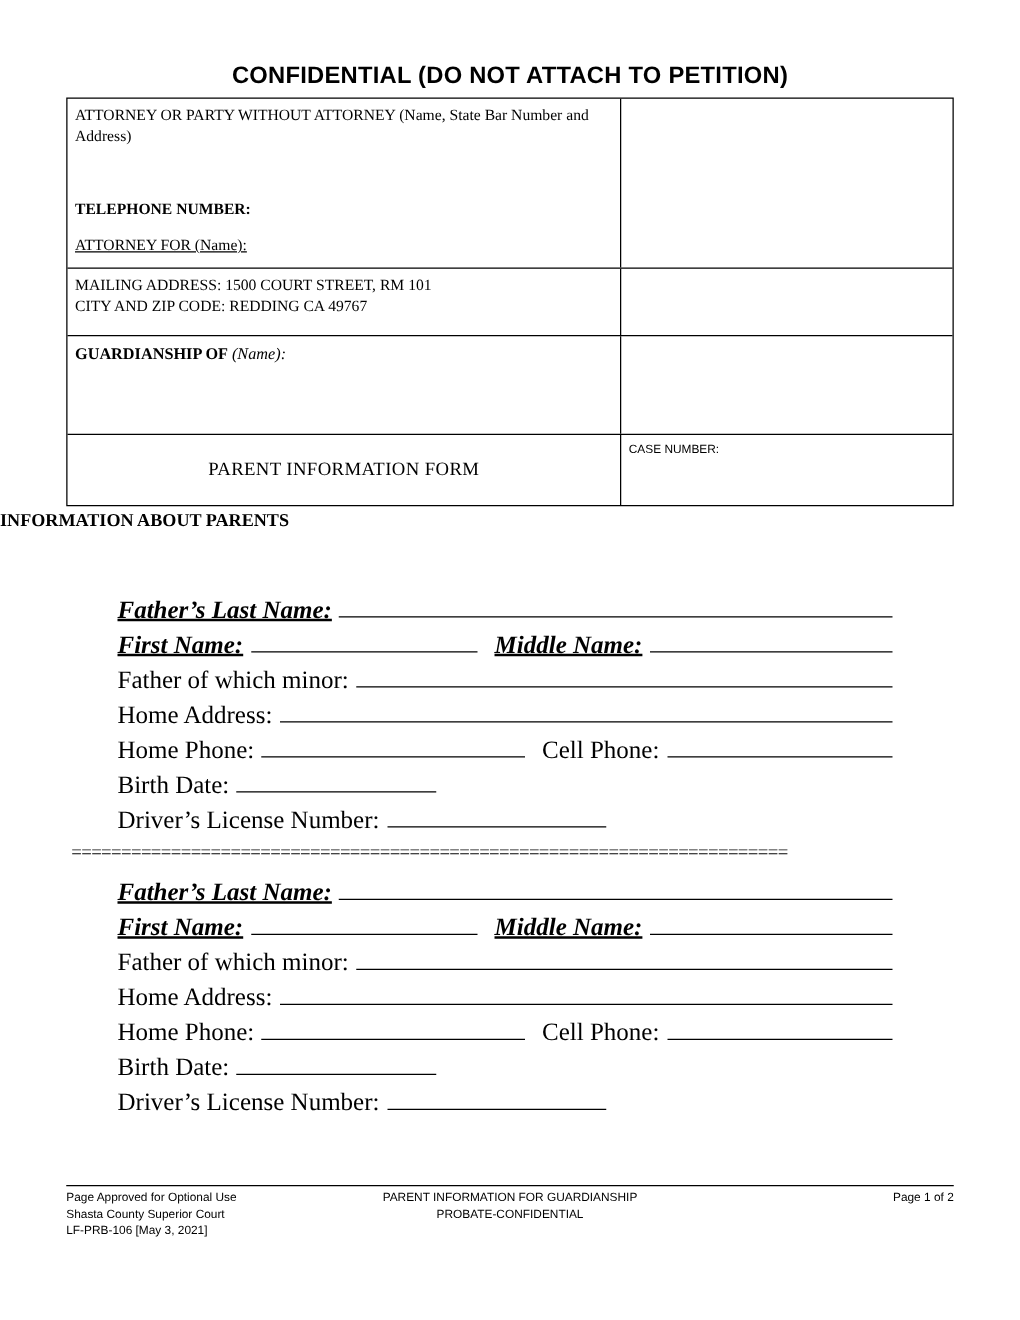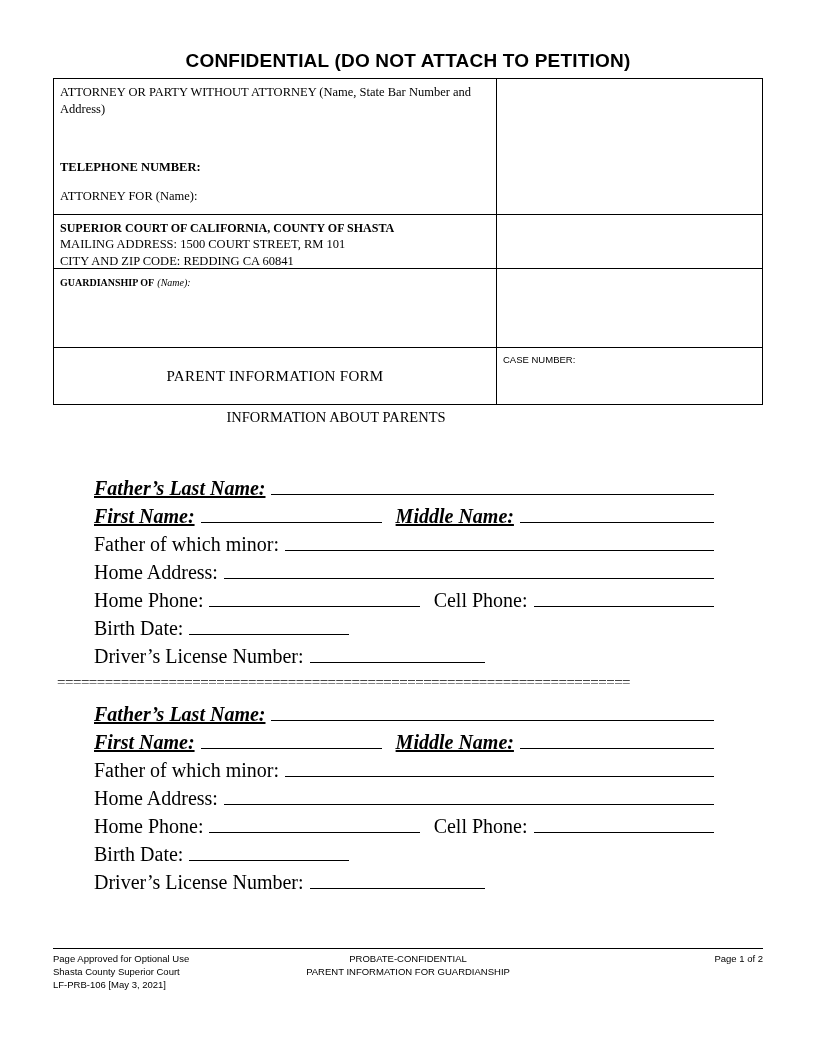--- a/index.html
+++ b/index.html
@@ -58,32 +58,32 @@
   }
   .cap-right {
     flex: 1;
     box-sizing: border-box;
     padding: 5px 6px;
   }
   .row-attorney .cap-left { height: 135px; position: relative; }
   .row-attorney .cap-right { height: 135px; }
   .atty-line1 { }
   .tel-line { position: absolute; left: 6px; top: 80px; font-weight: bold; }
-  .attyfor-line { position: absolute; left: 6px; top: 109px; }
+  .attyfor-line { position: absolute; left: 6px; top: 109px; text-decoration: underline; }
 
   .row-court { border-top: 1px solid #000; }
   .row-court .cap-left { height: 53px; }
   .row-court .cap-right { height: 53px; border-left: none; }
   .court-name { font-weight: bold; font-size: 12px; }
   .court-addr { font-size: 12.5px; }
 
   .row-guard { border-top: 1px solid #000; }
   .row-guard .cap-left { height: 78px; }
   .row-guard .cap-right { height: 78px; }
-  .guard-label { font-weight: bold; font-size: 10px; }
+  .guard-label { font-weight: bold; font-size: 13px; }
 
   .row-formtitle { border-top: 1px solid #000; }
   .row-formtitle .cap-left {
     height: 56px;
     display: flex;
     align-items: center;
     justify-content: center;
   }
   .form-title {
     font-family: "Liberation Serif", serif;
@@ -97,22 +97,21 @@
     font-size: 9.5px;
     padding-top: 6px;
   }
 
   
   .section-heading {
     position: absolute;
     top: 409px;
     left: 0;
     width: 672px;
-    text-align: center;
-    font-weight: normal;
+    font-weight: bold;
     font-size: 14.5px;
   }
   .all-note {
     position: absolute;
     top: 443px;
     left: 57px;
     font-size: 14.5px;
   }
   .all-note u { text-decoration: underline; }
 
@@ -220,23 +219,22 @@
       <div class="cap-left">
         <div class="atty-line1">ATTORNEY OR PARTY WITHOUT ATTORNEY (Name, State Bar Number and Address)</div>
         <div class="tel-line">TELEPHONE NUMBER:</div>
         <div class="attyfor-line">ATTORNEY FOR (Name):</div>
       </div>
       <div class="cap-right"></div>
     </div>
 
     <div class="cap-row row-court">
       <div class="cap-left">
-        <div class="court-name">SUPERIOR COURT OF CALIFORNIA, COUNTY OF SHASTA</div>
         <div class="court-addr">MAILING ADDRESS:  1500 COURT STREET, RM 101</div>
-        <div class="court-addr">CITY AND ZIP CODE:  REDDING CA 60841</div>
+        <div class="court-addr">CITY AND ZIP CODE:  REDDING CA 49767</div>
       </div>
       <div class="cap-right"></div>
     </div>
 
     <div class="cap-row row-guard">
       <div class="cap-left">
         <span class="guard-label">GUARDIANSHIP OF</span>
         <em class="guard-label" style="font-weight:normal;">(Name):</em>
       </div>
       <div class="cap-right"></div>
@@ -349,19 +347,19 @@
   </div>
 
   <div class="footer-rule"></div>
   <div class="footer">
     <div class="footer-left">
       <div>Page Approved for Optional Use</div>
       <div>Shasta County Superior Court</div>
       <div>LF-PRB-106 [May 3, 2021]</div>
     </div>
     <div class="footer-center">
+      <div>PARENT INFORMATION FOR GUARDIANSHIP</div>
       <div>PROBATE-CONFIDENTIAL</div>
-      <div>PARENT INFORMATION FOR GUARDIANSHIP</div>
     </div>
     <div class="footer-right">Page 1 of 2</div>
   </div>
 
 </div>
 
 </body></html>

